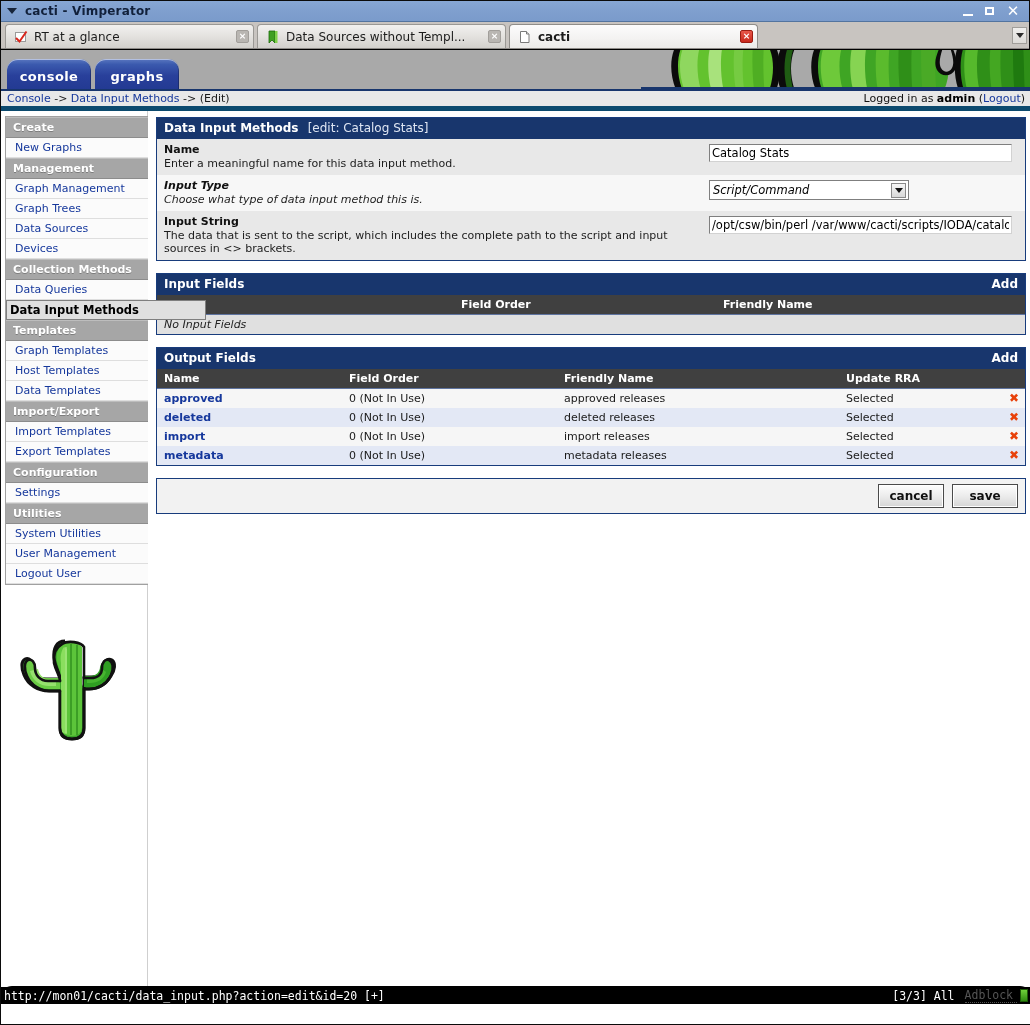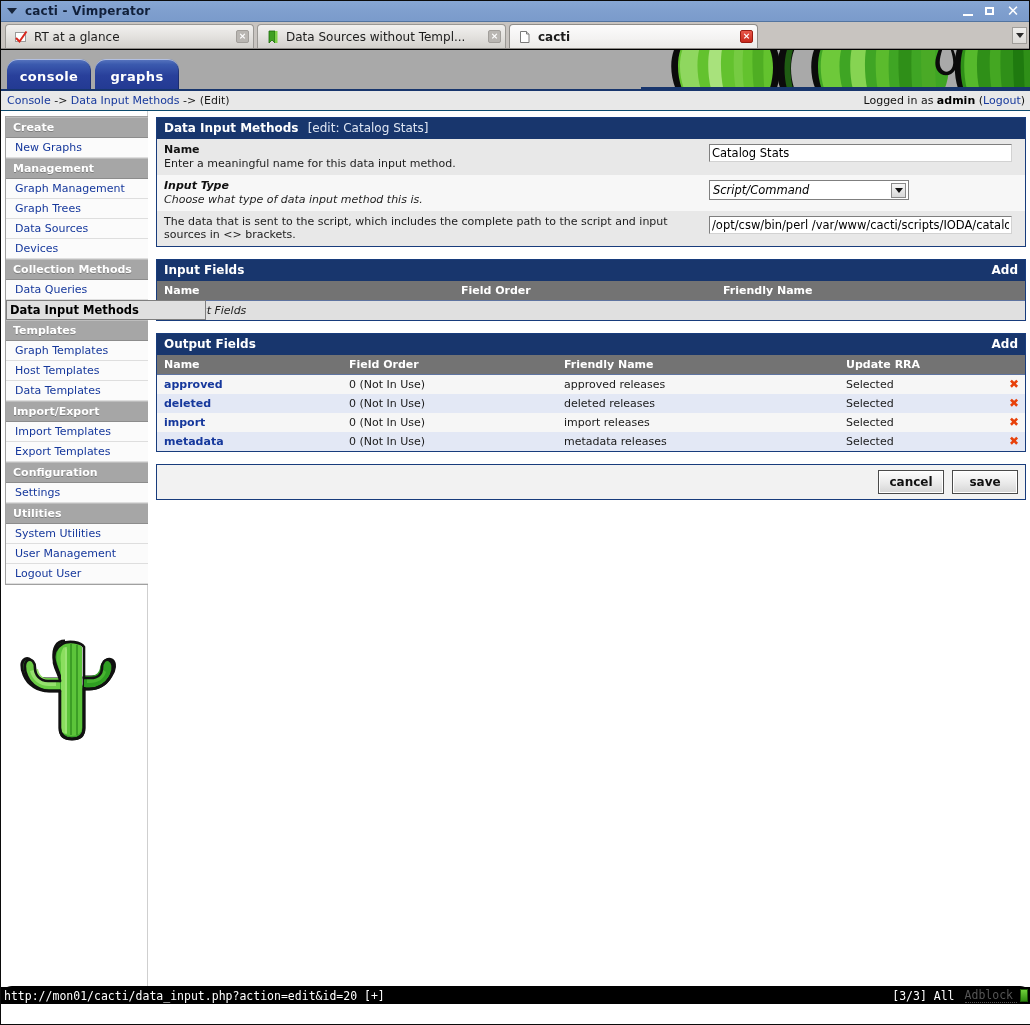--- a/index.html
+++ b/index.html
@@ -215,21 +215,21 @@
     right: 0; top: 0;
     width: 390px; height: 39px;
     overflow: hidden;
   }
   #cacti-banner svg { display:block; }
 
   
   #breadcrumb-bar {
     height: 20px;
     background: #e8e8e8;
-    border-bottom: 1px solid #0c4a6e;
+    border-bottom: 5px solid #0c4a6e;
     display: flex;
     align-items: center;
     padding: 0 6px;
     box-sizing: border-box;
     font-size: 11px;
     color: #1a1a1a;
   }
   #breadcrumb-bar a {
     color: #16389c;
     text-decoration: none;
@@ -395,21 +395,21 @@
     border-top: 5px solid #111;
   }
 
   
   table.dt {
     width: 100%;
     border-collapse: collapse;
     font-size: 11px;
   }
   table.dt th {
-    background: #737373;
+    background: #404040;
     color: #fff;
     font-weight: bold;
     text-align: left;
     padding: 3px 0 3px 7px;
     font-size: 11px;
     border-bottom: 1px solid #5f74a0;
   }
   table.dt td {
     padding: 3px 0 3px 7px;
     color: #1a1a1a;
@@ -713,20 +713,21 @@
                 <span>Script/Command</span>
                 <span class="arrowbox">
                     <span class="a"></span>
                   </span>
               </div>
             </div>
           </div>
 
           <div class="frow">
             <div class="fleft">
+              <div class="flabel">Input String</div>
               <div class="fdesc">The data that is sent to the script, which includes the complete path to the script and input sources in &lt;&gt; brackets.</div>
             </div>
             <div class="fright">
               <input class="ti wide" type="text" value="/opt/csw/bin/perl /var/www/cacti/scripts/IODA/catalog_stats.pl" style="">
             </div>
           </div>
         </div>
 
         <div class="panel">
           <div class="panel-title">

